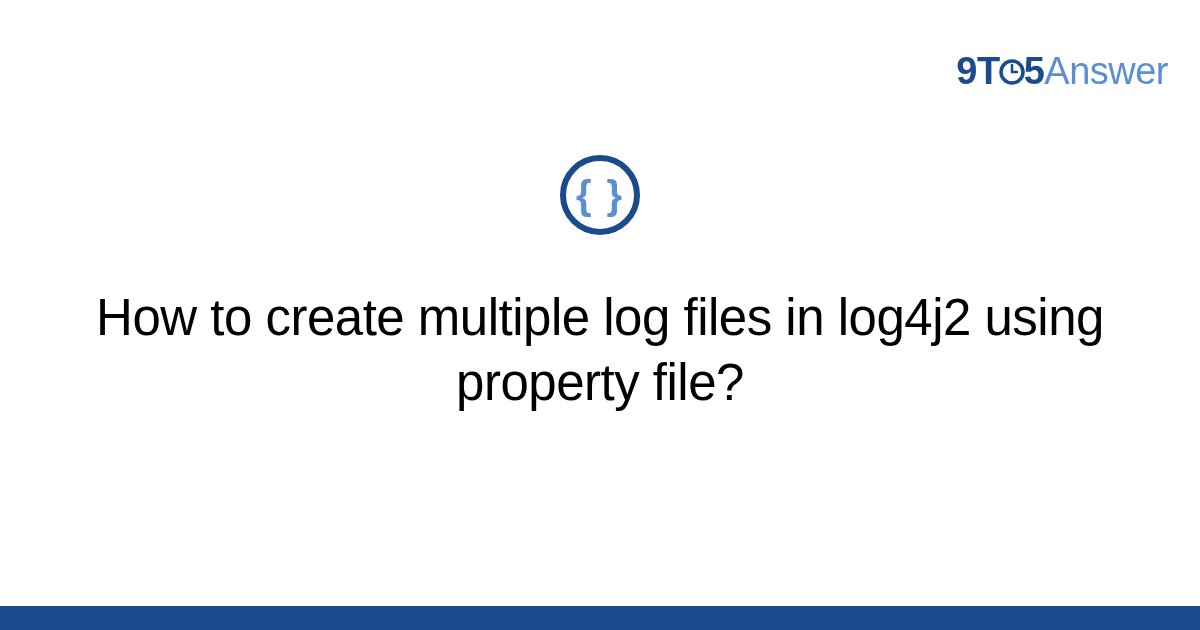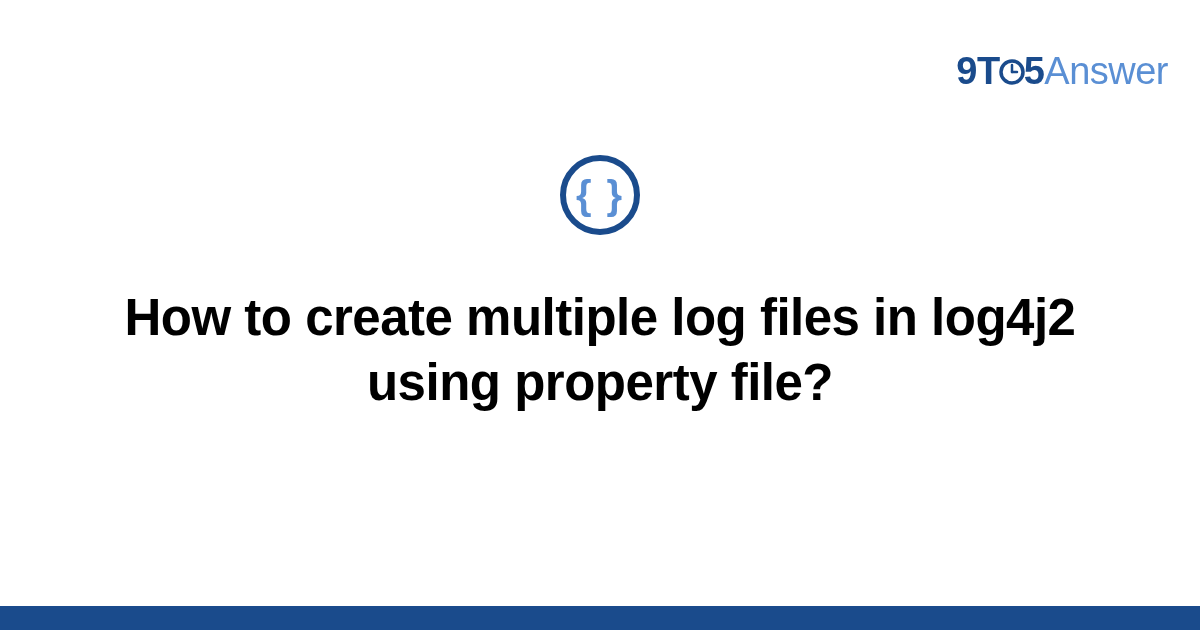--- a/index.html
+++ b/index.html
@@ -84,21 +84,21 @@
       font-family: "Segoe UI", Arial, sans-serif;
       letter-spacing: 2px;
       line-height: 1;
       display: flex;
       align-items: center;
       justify-content: center;
     }
     
     .title {
       font-size: 51px;
-      font-weight: 700;
+      font-weight: 400;
       color: #000000;
       text-align: center;
       line-height: 1.28;
       letter-spacing: -0.5px;
     }
     
     .bottom-bar {
       position: absolute;
       bottom: 0;
       left: 0;

